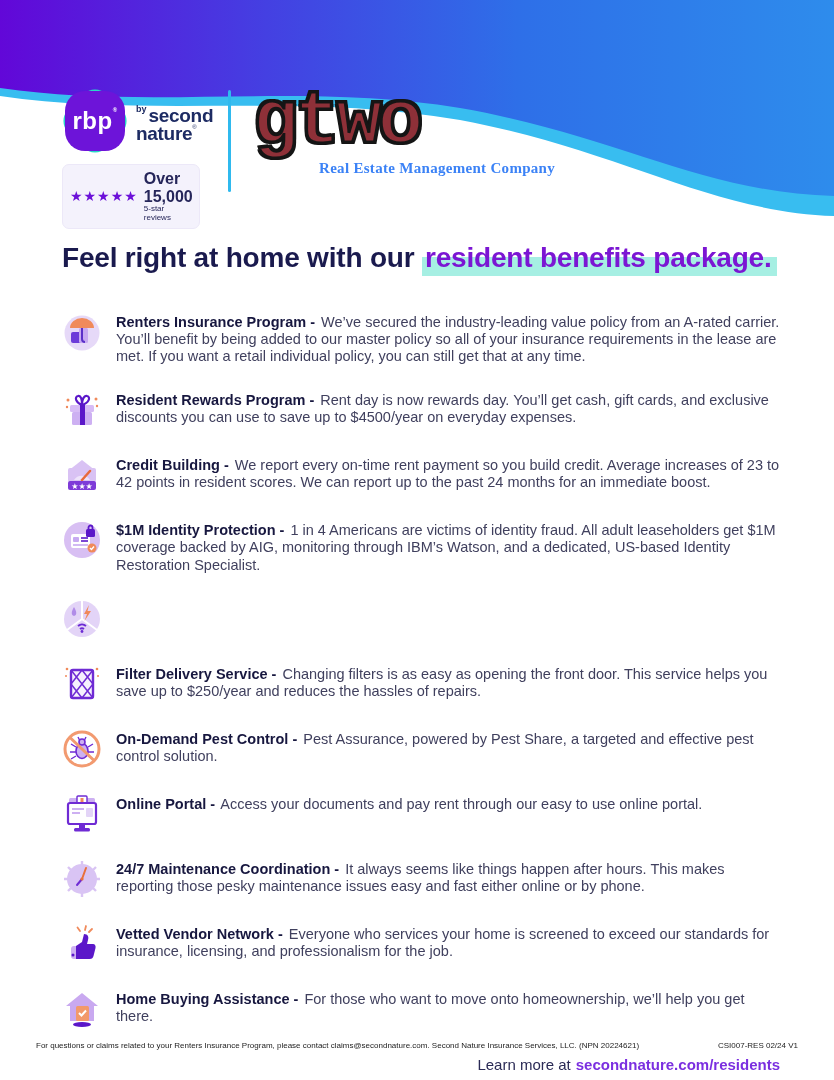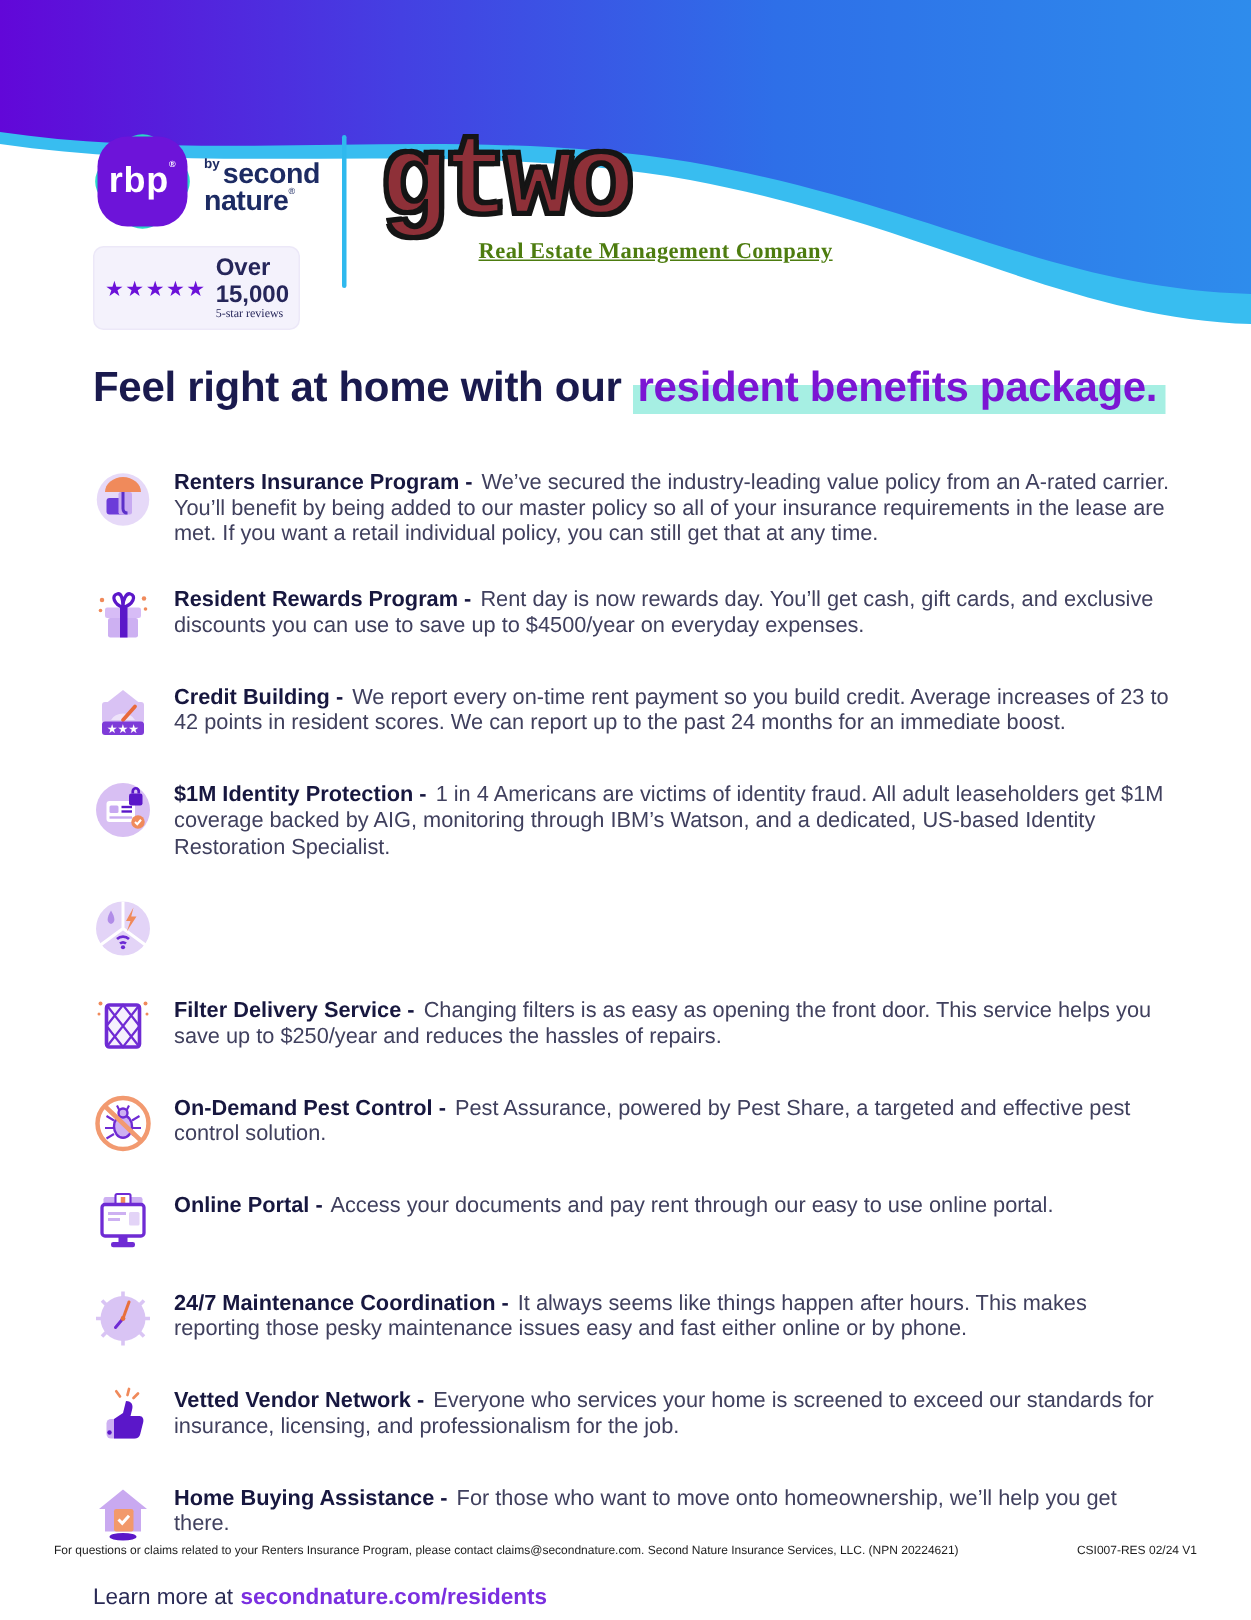--- a/index.html
+++ b/index.html
@@ -25,54 +25,54 @@
   .rbp-reg { color:#fff; font-size:6px; vertical-align:top; }
   .sn-block { margin-left:8px; margin-top:6px; color:#1D2B63; line-height:.92; }
   .sn-by { font-size:9px; font-weight:bold; vertical-align:10px; margin-right:2px;margin-top:13px; }
   .sn-word { font-size:19px; font-weight:bold; letter-spacing:-.3px; }
   .sn-reg { font-size:6px; vertical-align:top; }
   .reviews-badge { margin-top:10px; width:138px; background:#F4F2FC; border:1px solid #ECE8F8;
     border-radius:7px; padding:5px 7px; display:flex; align-items:center; gap:6px; }
   .stars { color:#6C11D9; font-size:14px; letter-spacing:1px; white-space:nowrap; }
   .reviews-text { color:#26265A; line-height:1.1; }
   .reviews-l1 { font-size:16px; font-weight:bold; }
-  .reviews-l2 { font-size:8px;font-family:Liberation Serif, serif; }
+  .reviews-l2 { font-size:8px; }
 
   .divider { width:3px; height:102px; background:#2FB9EE; border-radius:2px; margin:2px 22px 0 18px; flex:none; }
 
   .gtwo-col { padding-top:0; }
   .gtwo-name {
     font-family:Liberation Mono, monospace; font-weight:bold; font-size:76px; line-height:.92;
     color:#8E3038; letter-spacing:-4px;
     -webkit-text-stroke:3px #151515;
     text-shadow:2px 2px 0 #151515, -2px 2px 0 #151515, 2px -2px 0 #151515, -2px -2px 0 #151515;
   }
   .gtwo-tagline { font-family:"Liberation Serif", serif; font-weight:bold; font-size:15px;
-    color:#4d7c0f; margin:2px 0 0 66px; letter-spacing:.3px;text-decoration:underline; }
+    color:#3b82f6; margin:2px 0 0 66px; letter-spacing:.3px; }
 
   
   .headline { margin-top:42px; font-size:28px; color:#1A1A4E; letter-spacing:-.2px; }
   .headline .hl {
     color:#7B16D3; font-weight:bold;
     background:linear-gradient(180deg, rgba(0,0,0,0) 44%, #A6EFE3 44%);
     padding:0 6px 3px 3px;
   }
 
   
   .benefits { margin-top:40px; }
   .row { display:flex; align-items:flex-start; margin-bottom:27px; }
   .icon { width:40px; height:40px; flex:none; margin-right:14px; margin-top:-2px; }
   .icon svg { width:100%; height:100%; display:block; }
   .btxt { font-size:14.5px; line-height:1.18; color:#40405E; max-width:664px; }
   .bt { color:#17173F; font-weight:bold; margin-right:2px; }
 
   
-  .learn { text-align:left; margin-top:14px; font-size:15px; color:#2A2A55; }
+  .learn { text-align:right; margin-top:14px; font-size:15px; color:#2A2A55; }
   .learn .lnk { color:#7B2FE0; font-weight:bold; text-decoration:none; margin-left:5px; cursor:pointer; }
-  .fineprint { position:absolute; left:36px; right:36px; bottom:42px;
+  .fineprint { position:absolute; left:36px; right:36px; bottom:30px;
     display:flex; justify-content:space-between; align-items:baseline;
     font-size:8px; color:#1c1c1c; }
   .doc-code { font-size:8px; color:#1c1c1c; margin-left:44px; white-space:nowrap; }
 </style>
 </head>
 <body>
 
 <svg class="wave" viewBox="0 0 834 230" preserveAspectRatio="none" aria-hidden="true">
   <defs>
     <linearGradient id="wg" x1="0" y1="0" x2="1" y2="0">

